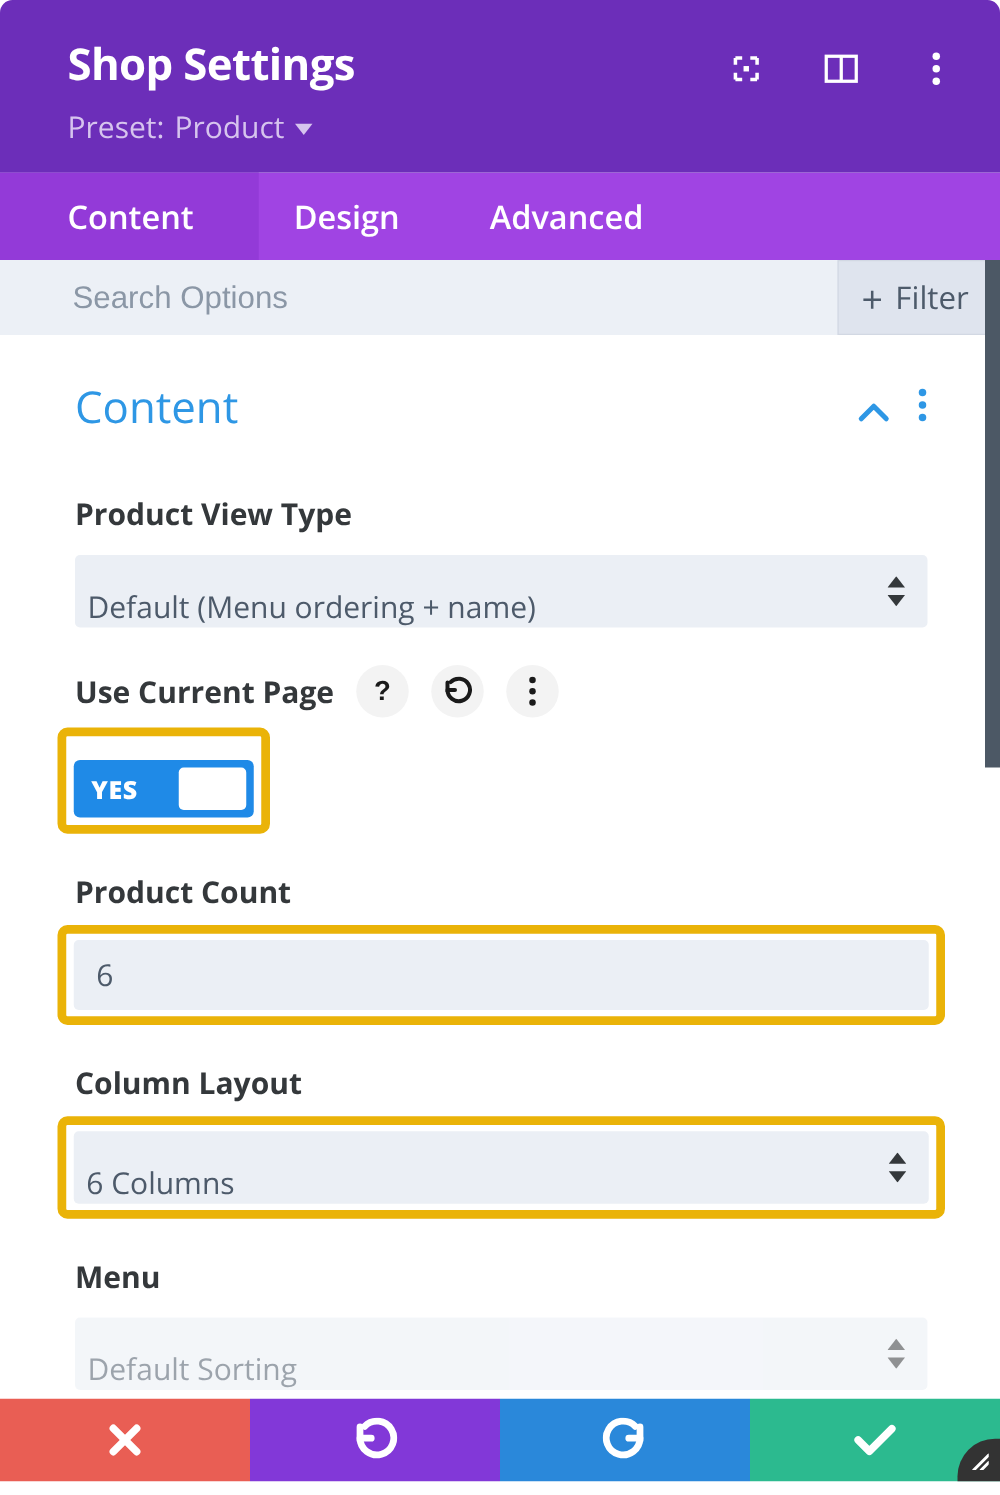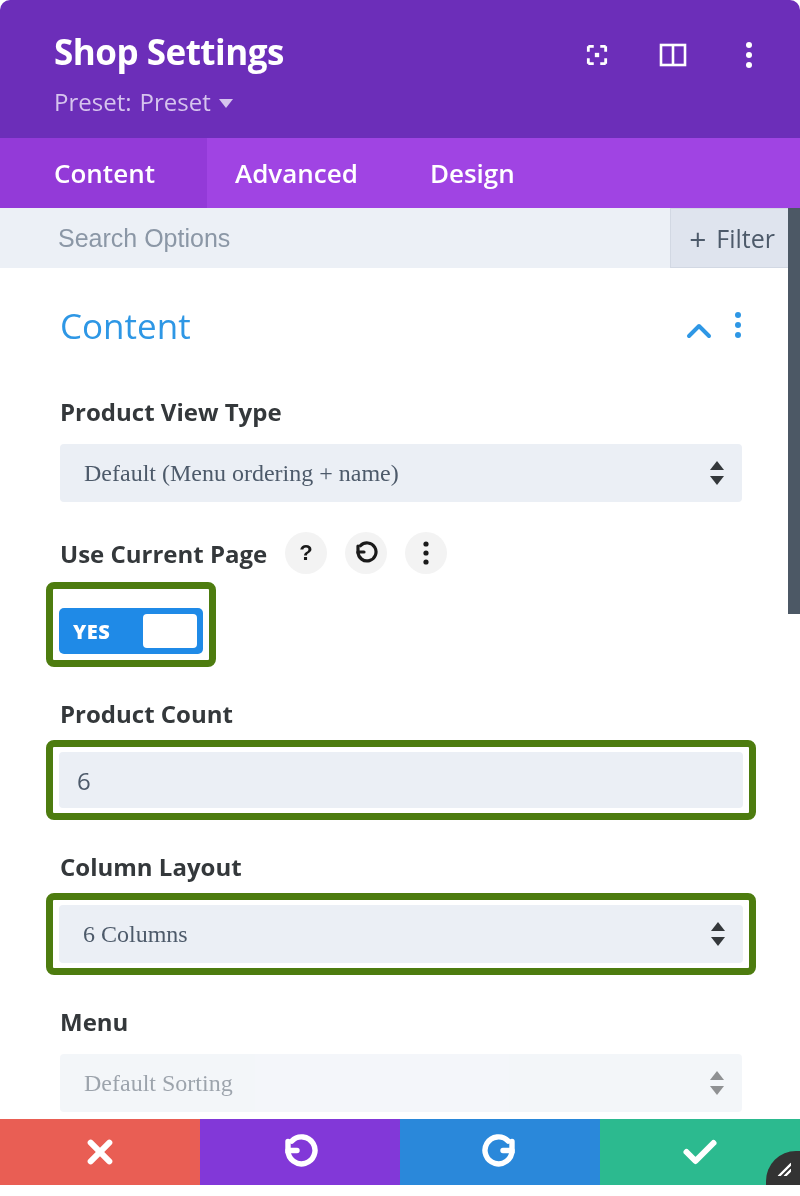--- a/index.html
+++ b/index.html
@@ -42,35 +42,35 @@
   .section-head .right { display: flex; align-items: center; gap: 22px; }
   .sh-caret { color: #2e97e5; }
   .sh-dots { color: #2e97e5; }
 
   .field { margin-top: 30px; }
   .field.first { margin-top: 46px; }
   .field-label { font-size: 24px; font-weight: 700; color: #34383b; display: flex; align-items: center; gap: 18px; }
   .round-btn { width: 42px; height: 42px; border-radius: 50%; background: #f3f3f3; display: flex; align-items: center; justify-content: center; cursor: pointer; }
   .round-btn svg { display: block; }
 
-  .dropdown { margin-top: 16px; background: #ebeff5; height: 58px; display: flex; align-items: center; padding: 0 24px; border-radius: 4px; position: relative; cursor: pointer; font-family: Liberation Serif, serif; }
+  .dropdown { margin-top: 16px; background: #ebeff5; height: 58px; display: flex; align-items: flex-end; padding: 0 10px; border-radius: 4px; position: relative; cursor: pointer; }
   .dropdown .val { font-size: 24px; color: #4d5a6a; }
   .dropdown .sort-arrows { position: absolute; right: 18px; top: 50%; transform: translateY(-50%); }
   .sort-arrows svg { display: block; }
 
   .text-input { margin-top: 16px; background: #ebeff5; height: 56px; display: flex; align-items: center; padding: 0 18px; border-radius: 4px; }
   .text-input .val { font-size: 24px; color: #4d5a6a; }
 
   
   .toggle { margin-top: 14px; width: 144px; height: 46px; border-radius: 5px; background: #1f8ae7; display: flex; align-items: center; position: relative; cursor: pointer; }
   .toggle .lbl { color: #fff; font-weight: 800; font-size: 20px; padding-left: 14px; letter-spacing: 0.5px; }
   .toggle .knob { position: absolute; right: 6px; top: 6px; bottom: 6px; width: 54px; background: #fff; border-radius: 4px; }
 
   
-  .hl { border: 7px solid #4d7c0f; border-radius: 8px; padding: 0; }
+  .hl { border: 7px solid #eab308; border-radius: 8px; padding: 0; }
   .hl-inline { display: inline-block; padding: 5px 6px 6px 6px; }
   .hl-block { display: block; padding: 5px 6px; }
   .hl .text-input, .hl .dropdown { margin-top: 0; }
 
   
   .bottom-bar { position: absolute; left: 0; right: 0; bottom: 0; height: 66px; display: flex; }
   .bb { flex: 1; display: flex; align-items: center; justify-content: center; cursor: pointer; }
   .bb.cancel { background: #e95e54; }
   .bb.undo   { background: #8238d8; }
   .bb.redo   { background: #2a88da; }
@@ -81,21 +81,21 @@
 </style>
 </head>
 <body>
 
 <div class="panel">
 
   <div class="hdr">
     <h1>Shop Settings</h1>
     <div class="preset-row">
       <span>Preset:</span>
-      <span>Preset</span>
+      <span>Product</span>
       <span class="preset-caret"></span>
     </div>
     <div class="hdr-icons">
       <div class="ic">
         <svg width="26" height="26" viewBox="0 0 24 24" fill="none" stroke="#fff" stroke-width="2.6">
           <path d="M4 4h5M4 4v5M20 4h-5M20 4v5M4 20h5M4 20v-5M20 20h-5M20 20v-5"></path>
           <rect x="10" y="10" width="4" height="4" fill="#fff" stroke="none"></rect>
         </svg>
       </div>
       <div class="ic">
@@ -109,22 +109,22 @@
           <circle cx="4" cy="4" r="3"></circle>
             <circle cx="4" cy="14" r="3"></circle>
             <circle cx="4" cy="24" r="3"></circle>
         </svg>
       </div>
     </div>
   </div>
 
   <div class="tabs">
     <div class="tab active">Content</div>
+    <div class="tab">Design</div>
     <div class="tab">Advanced</div>
-    <div class="tab">Design</div>
   </div>
 
   <div class="body">
     <div class="scroll-indicator"></div>
 
     <div class="search-row">
       <input class="search-input" placeholder="Search Options" style="">
       <div class="filter-btn">
         <span class="plus">+</span>
         <span>Filter</span>

